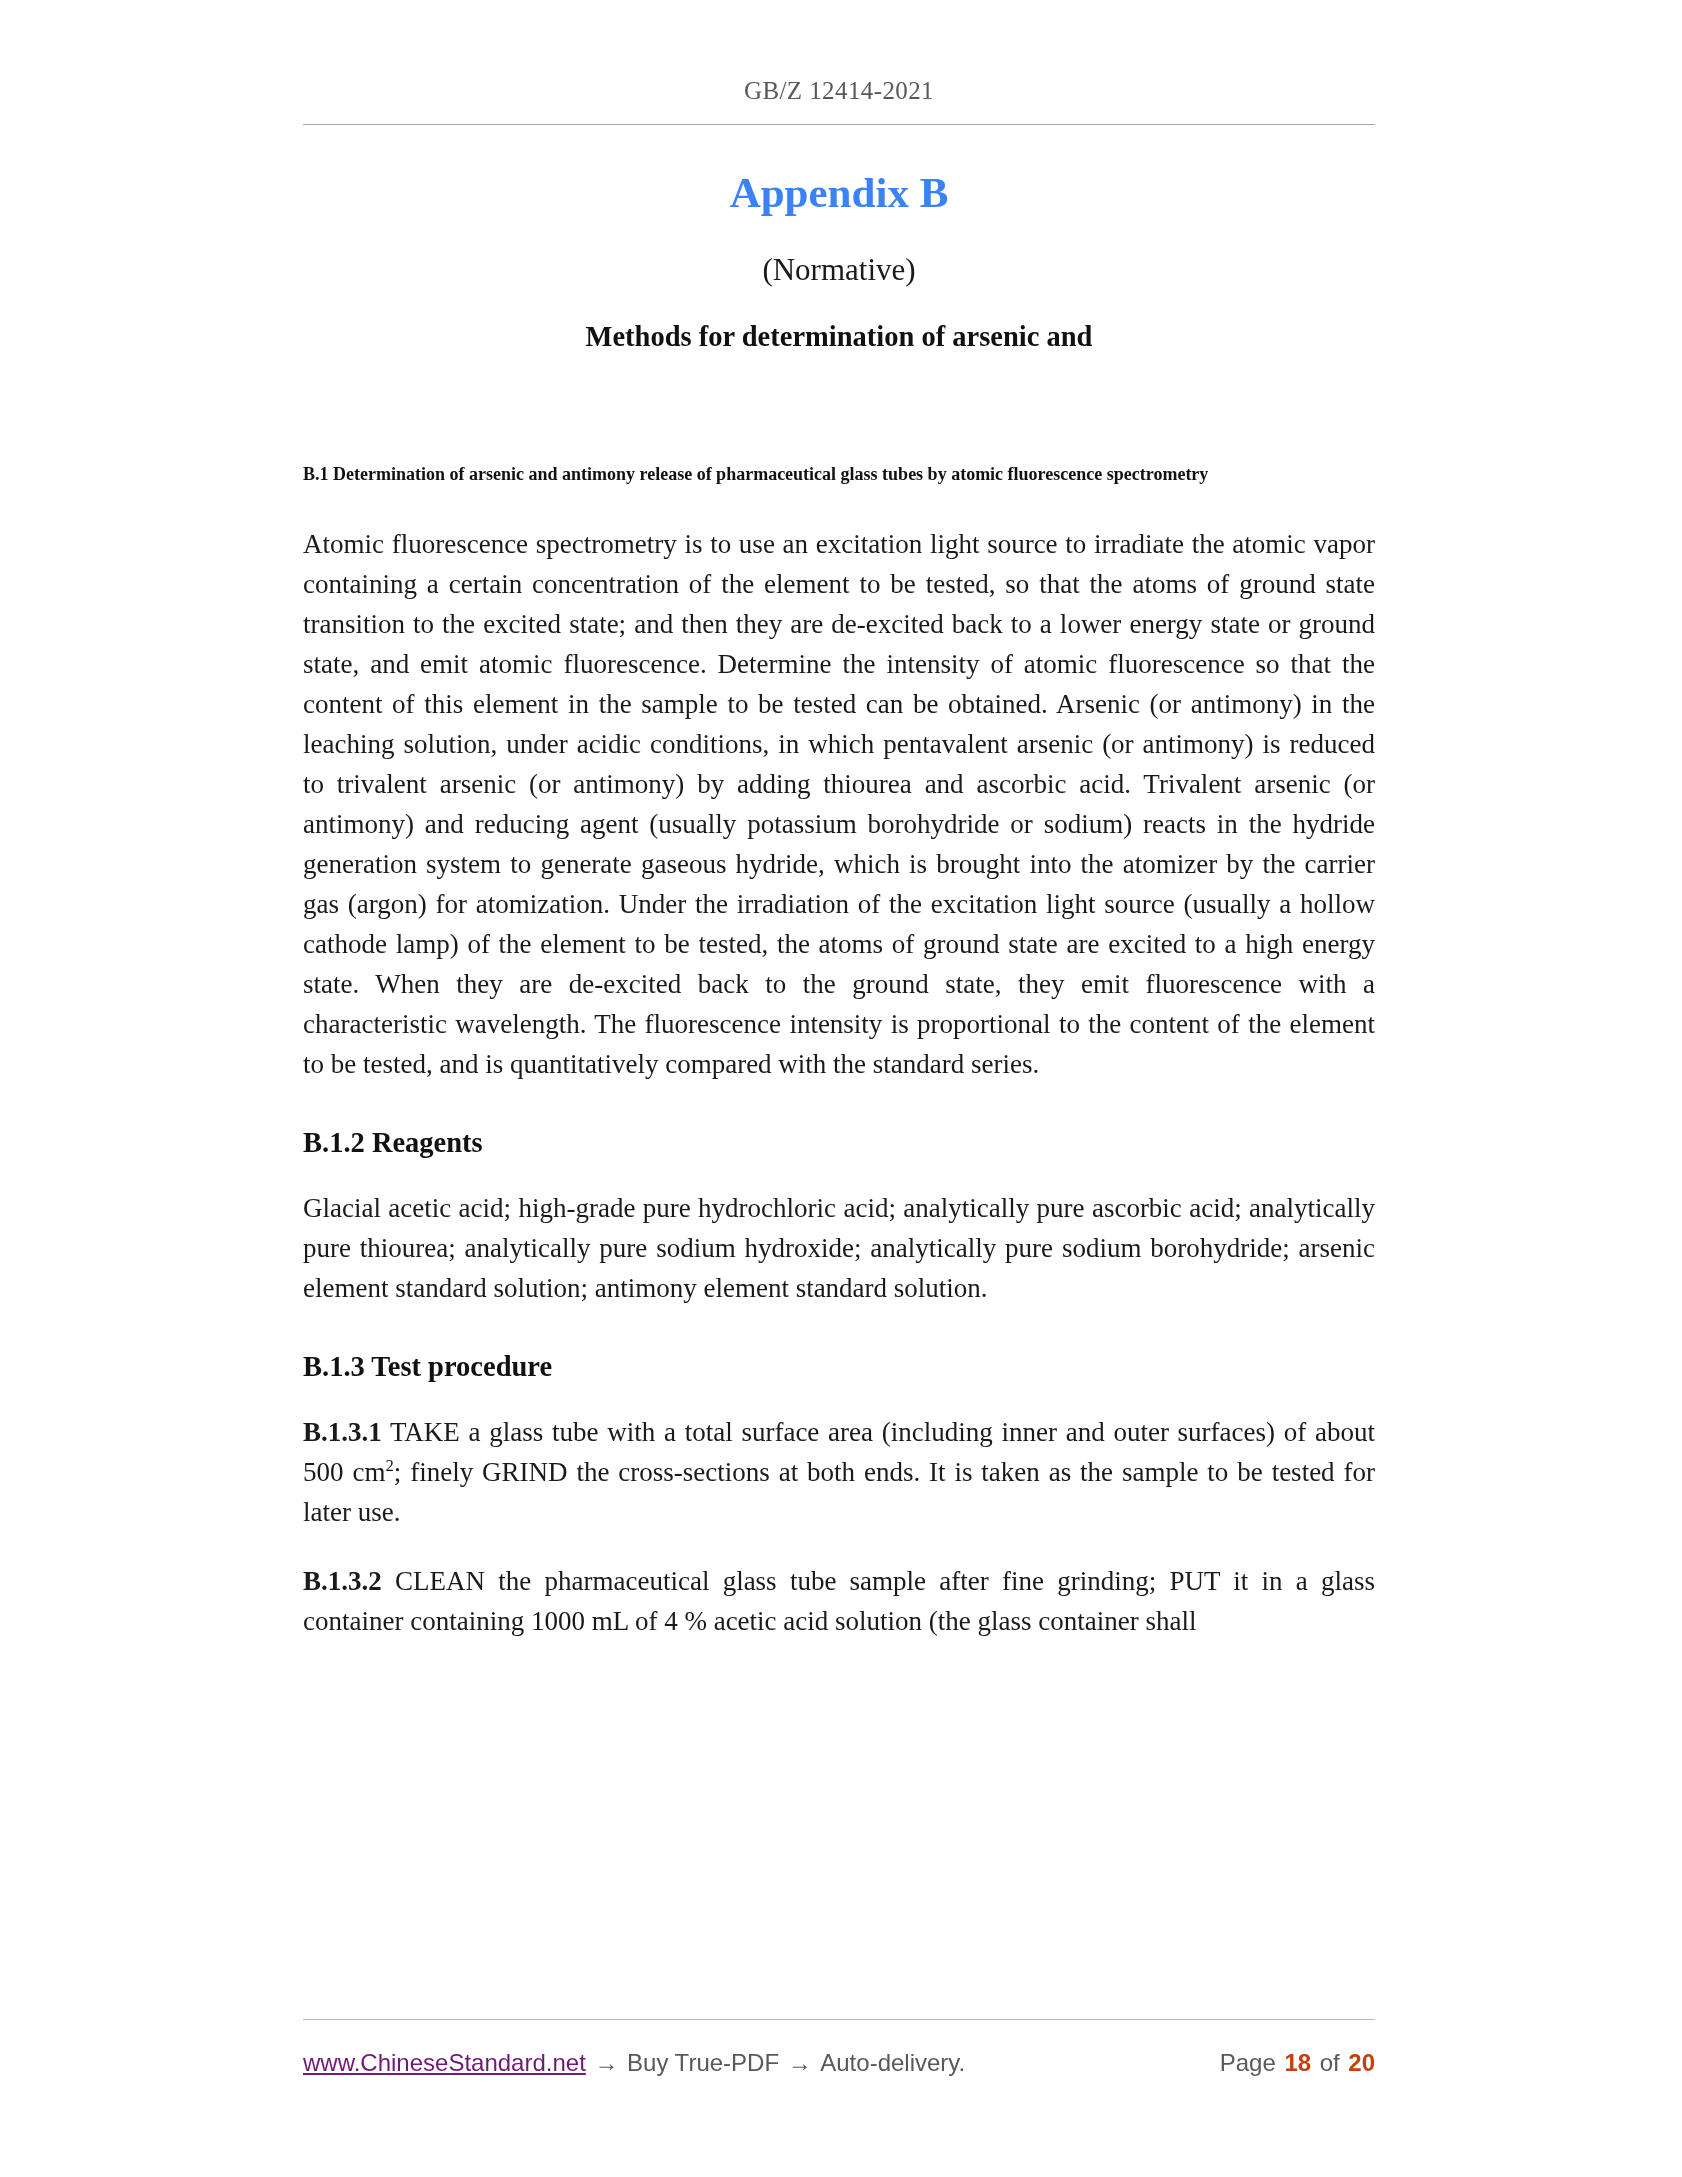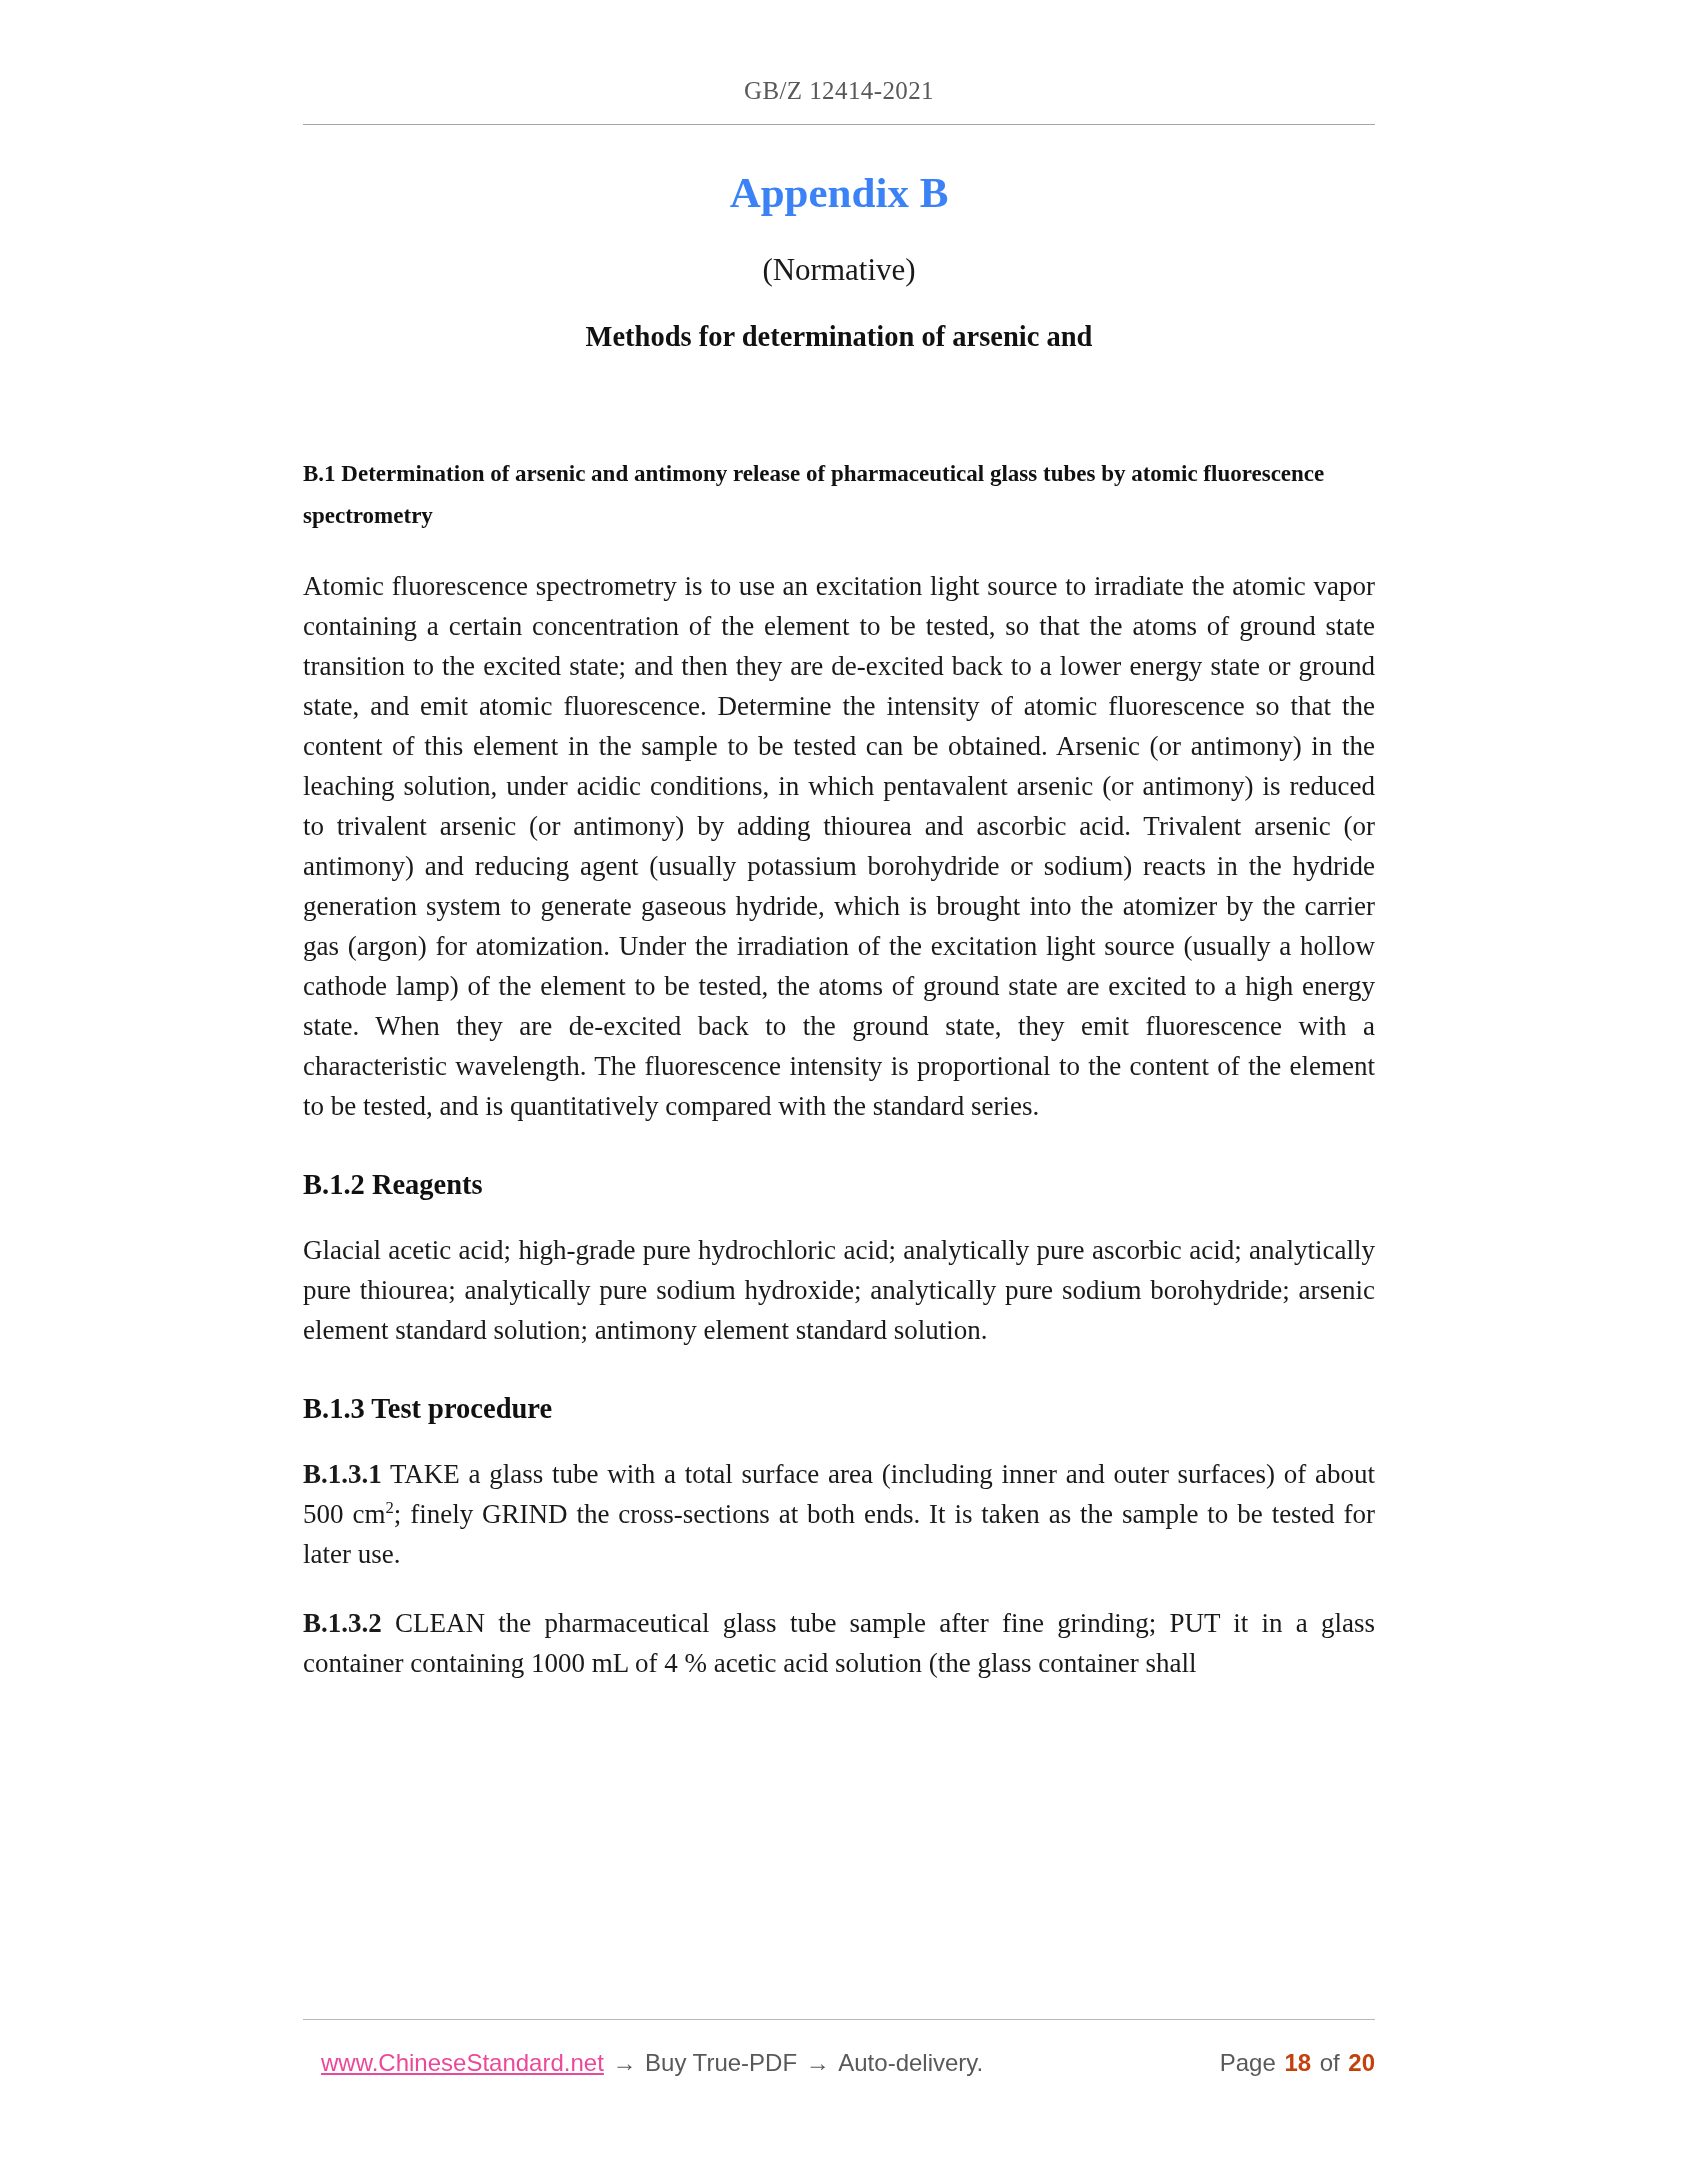--- a/index.html
+++ b/index.html
@@ -49,21 +49,21 @@
   .subtitle {
     margin-top: 28px;
     text-align: center;
     font-size: 28.5px;
     font-weight: bold;
     line-height: 42px;
     color: #111111;
   }
   .section-heading {
     margin: 95px 0 0 0;
-    font-size: 23px;
+    font-size: 18px;
     font-weight: bold;
     line-height: 42px;
     color: #111111;
   }
   .sub-heading {
     margin: 43px 0 0 0;
     font-size: 28.5px;
     font-weight: bold;
     color: #111111;
   }
@@ -95,24 +95,23 @@
     font-family: "Liberation Sans", sans-serif;
     font-size: 24px;
     color: #595959;
   }
   .footer-left, .footer-right {
     display: flex;
     align-items: baseline;
     gap: 8.6px;
   }
   .footer-link {
-    color: #ec4899;
+    color: #701a75;
     text-decoration: underline;
     cursor: pointer;
-    margin-left: 18px;
   }
   .arrow {
     color: #595959;
   }
   .page-num {
     font-weight: bold;
     color: #c2410c;
   }
 </style>
 </head>

